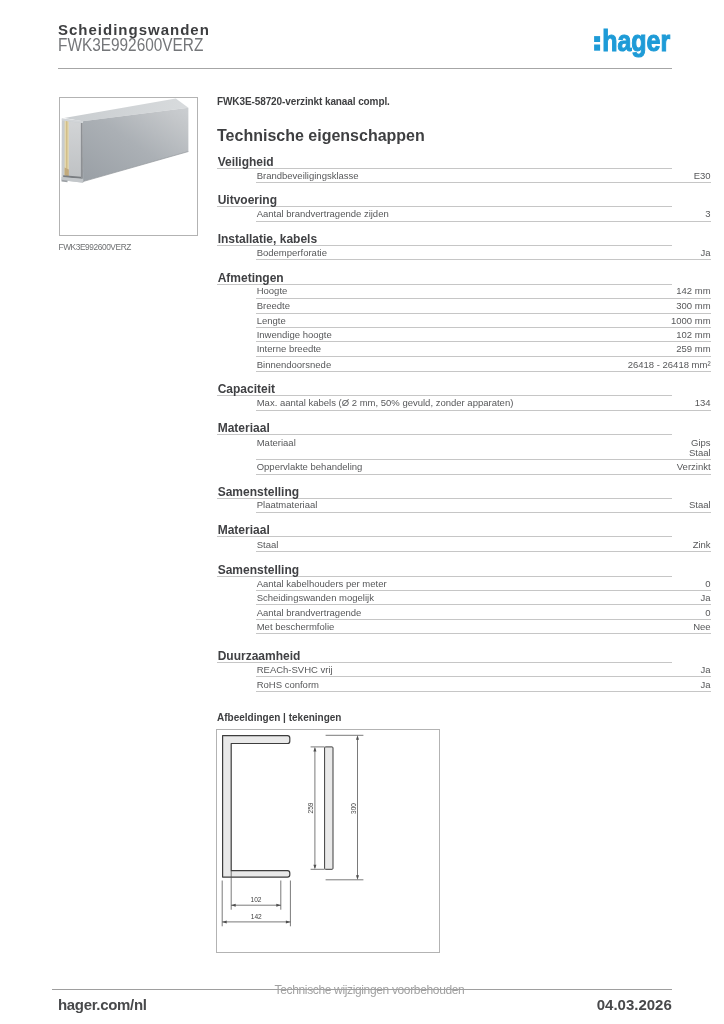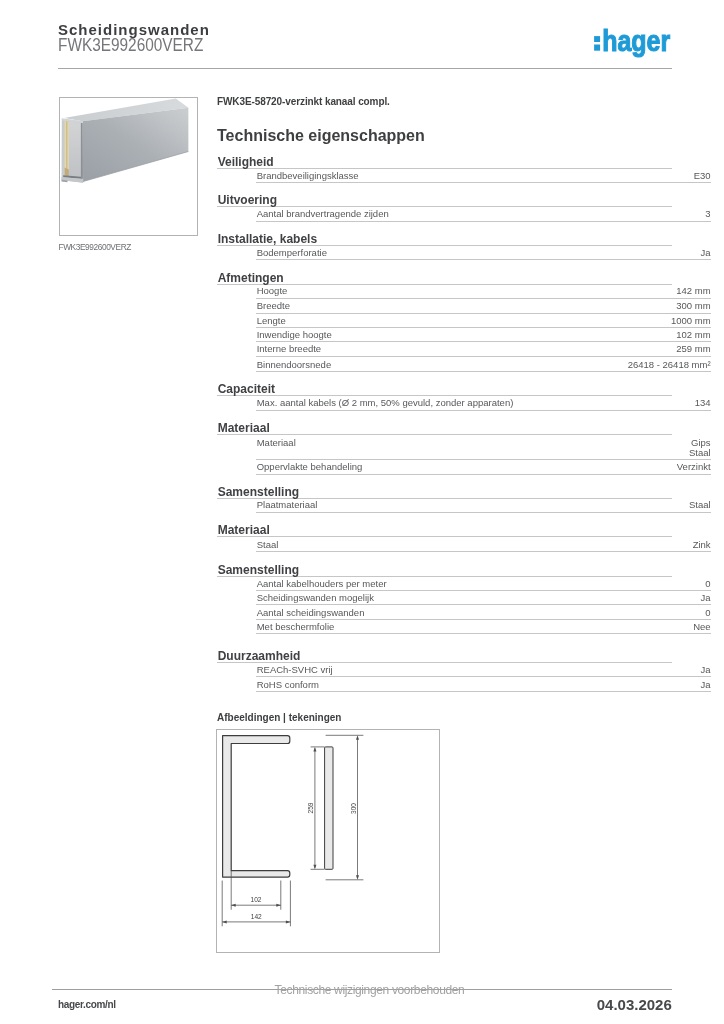--- a/index.html
+++ b/index.html
@@ -19,21 +19,21 @@
   border-bottom:1px solid #c6c6c6; }
 .tr { position:absolute; left:216.5px; width:455.3px; height:14.5px; font-size:9.5px;
   color:#57585a; line-height:14.1px; padding-left:1.2px;
   border-bottom:1px solid #c6c6c6;margin-left:39px; }
 .tr .vl { position:absolute; right:0.2px; top:0; text-align:right; line-height:14.1px; }
 .tr.td { height:24.5px; }
 .tr.td .vl { line-height:10px; padding-top:2px; }
 #afb { position:absolute; left:217px; top:712.3px; font-size:10px; font-weight:bold; color:#3e3f41; line-height:11px; }
 #dbox { position:absolute; left:215.6px; top:728.9px; width:224px; height:224.3px; border:1px solid #b3b3b3; }
 #ftr-rule { position:absolute; left:52px; top:988.7px; width:620px; height:1.1px; background:#9e9e9e; }
-#ftr-l { position:absolute; left:58px; top:999.5px; font-size:10px; font-weight:bold; color:#48494b; letter-spacing:-0.33px; line-height:9px;text-align:right; }
+#ftr-l { position:absolute; left:58px; top:999.5px; font-size:15px; font-weight:bold; color:#48494b; letter-spacing:-0.33px; line-height:9px;text-align:right; }
 #ftr-c { position:absolute; left:217px; width:305px; top:986px; font-size:12px; color:#a2a2a2; text-align:center; letter-spacing:-0.35px; line-height:9px; }
 #ftr-r { position:absolute; right:52.2px; top:999.5px; font-size:15px; font-weight:bold; color:#48494b; line-height:9px; }
 </style></head>
 <body>
 <div id="h-title">Scheidingswanden</div>
 <div id="h-sub">FWK3E992600VERZ</div>
 <div id="h-rule"></div>
 <div id="logo">
 <svg width="84" height="30" viewBox="0 0 84 30">
   <rect x="2.1" y="8.1" width="6" height="5.9" fill="#1e9bd7"></rect>
@@ -95,21 +95,21 @@
 <div class="sh" style="top:421.1px">Materiaal</div>
 <div class="tr td" style="top:435.6px"><span class="lb">Materiaal</span><span class="vl vd">Gips<br>Staal</span></div>
 <div class="tr" style="top:460.2px"><span class="lb">Oppervlakte behandeling</span><span class="vl">Verzinkt</span></div>
 <div class="sh" style="top:485.0px">Samenstelling</div>
 <div class="tr" style="top:498.3px"><span class="lb">Plaatmateriaal</span><span class="vl">Staal</span></div>
 <div class="sh" style="top:523.1px">Materiaal</div>
 <div class="tr" style="top:537.5px"><span class="lb">Staal</span><span class="vl">Zink</span></div>
 <div class="sh" style="top:562.6px">Samenstelling</div>
 <div class="tr" style="top:576.5px"><span class="lb">Aantal kabelhouders per meter</span><span class="vl">0</span></div>
 <div class="tr" style="top:590.8px"><span class="lb">Scheidingswanden mogelijk</span><span class="vl">Ja</span></div>
-<div class="tr" style="top:605.5px"><span class="lb">Aantal scheidingswanden</span><span class="vl">0</span></div>
+<div class="tr" style="top:605.5px"><span class="lb">Aantal brandvertragende</span><span class="vl">0</span></div>
 <div class="tr" style="top:619.8px"><span class="lb">Met beschermfolie</span><span class="vl">Nee</span></div>
 <div class="sh" style="top:649.0px">Duurzaamheid</div>
 <div class="tr" style="top:662.6px"><span class="lb">REACh-SVHC vrij</span><span class="vl">Ja</span></div>
 <div class="tr" style="top:677.5px"><span class="lb">RoHS conform</span><span class="vl">Ja</span></div>
 <div id="afb">Afbeeldingen | tekeningen</div>
 <div id="dbox">
 <svg width="222" height="222" viewBox="0 0 222 222">
   <g stroke="#3d3d3d" stroke-width="1.2" fill="#e9e9e9" stroke-linejoin="round">
     <path d="M 5.6,5.6 H 70.5 q 2.3,0 2.3,2.3 V 11.2 q 0,2.3 -2.3,2.3 H 14.2 V 140.7 H 70.5 q 2.3,0 2.3,2.3 v 1.8 q 0,2.3 -2.3,2.3 H 5.6 Z"></path>
     <rect x="107.6" y="16.9" width="8.4" height="122.4" rx="1" stroke-width="1"></rect>

